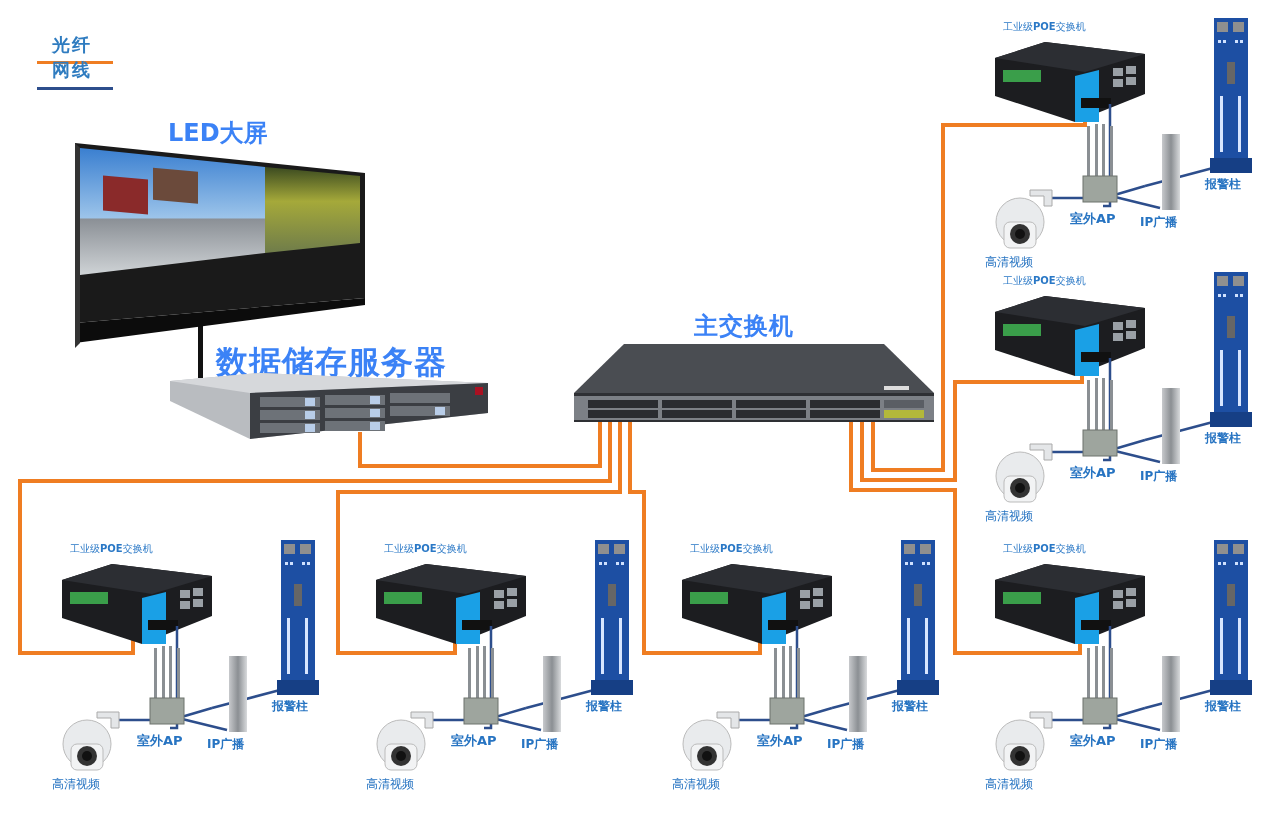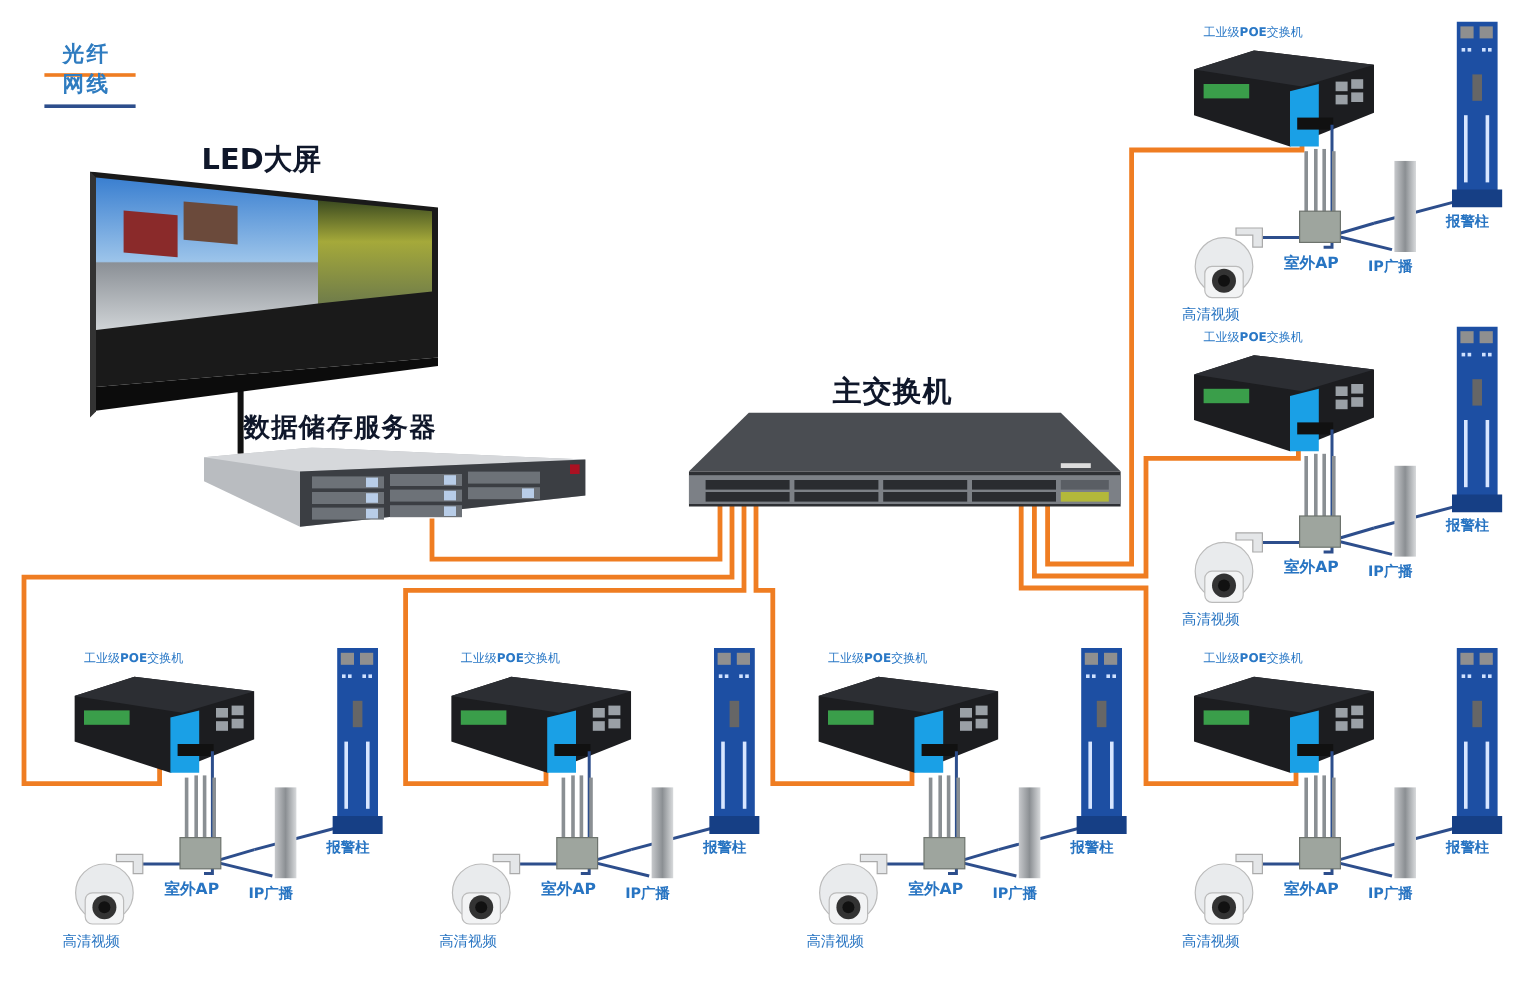--- a/index.html
+++ b/index.html
@@ -1,20 +1,20 @@
 <!DOCTYPE html>
 <html><head>
 <meta charset="utf-8">
 <style>
   html,body{margin:0;padding:0;background:#ffffff;}
   body{width:1268px;height:821px;position:relative;overflow:hidden;font-family:"DejaVu Sans",sans-serif;}
   #wires{position:absolute;left:0;top:0;width:1268px;height:821px;}
   .legend-text{position:absolute;left:52px;font-size:18px;color:#2f7cc0;letter-spacing:2px;font-weight:bold;}
   .legend-line{position:absolute;left:37px;width:76px;height:3px;}
-  .big-label{position:absolute;color:#0f172a;font-weight:bold;white-space:nowrap;}
+  .big-label{position:absolute;color:#3b82f6;font-weight:bold;white-space:nowrap;}
   .small-label{position:absolute;color:#2774c2;font-size:12px;font-weight:bold;white-space:nowrap;}
   .poe-label{position:absolute;color:#2a78c6;font-size:10px;white-space:nowrap;}
   .poe-label b{font-weight:bold;}
 
   
   .led-wall{position:absolute;left:75px;top:143px;width:290px;height:210px;}
   
   .server{position:absolute;left:170px;top:373px;width:318px;height:68px;}
   
   .core-switch{position:absolute;left:574px;top:338px;width:360px;height:90px;}
@@ -77,21 +77,21 @@
   </defs>
   <polygon points="0,0 290,30 290,155 0,180" fill="#1a1a1a"></polygon>
   <polygon points="5,5 190,24 190,110 5,132" fill="url(#sky)"></polygon>
   <polygon points="190,24 285,33 285,100 190,110" fill="url(#field)"></polygon>
   <rect x="28" y="30" width="45" height="35" fill="#8a2a2a" transform="skewY(5)"></rect>
   <rect x="78" y="18" width="45" height="32" fill="#6b4a3b" transform="skewY(5)"></rect>
   <polygon points="0,180 290,155 290,162 0,200" fill="#0c0c0c"></polygon>
   <polygon points="0,0 5,5 5,200 0,205" fill="#333"></polygon>
 </svg>
 
-<div class="big-label" style="left:203px;top:341px;font-size:22px;letter-spacing:1px;">数据储存服务器</div>
+<div class="big-label" style="left:216px;top:341px;font-size:32px;letter-spacing:1px;">数据储存服务器</div>
 <svg class="server" viewBox="0 0 318 68">
   <polygon points="0,8 90,0 318,10 318,40 80,66 0,28" fill="#b9bcc0"></polygon>
   <polygon points="0,8 90,0 318,10 80,20" fill="#d6d8db"></polygon>
   <polygon points="80,20 318,10 318,40 80,66" fill="#3b3e43"></polygon>
   <g fill="#6d7278">
     <rect x="90" y="24" width="60" height="10"></rect>
       <rect x="155" y="22" width="60" height="10"></rect>
       <rect x="220" y="20" width="60" height="10"></rect>
     <rect x="90" y="37" width="60" height="10"></rect>
       <rect x="155" y="35" width="60" height="10"></rect>

